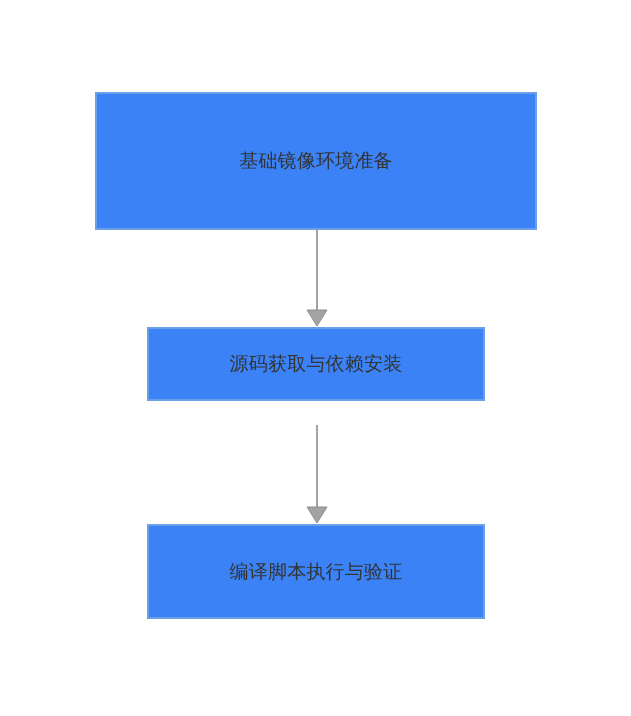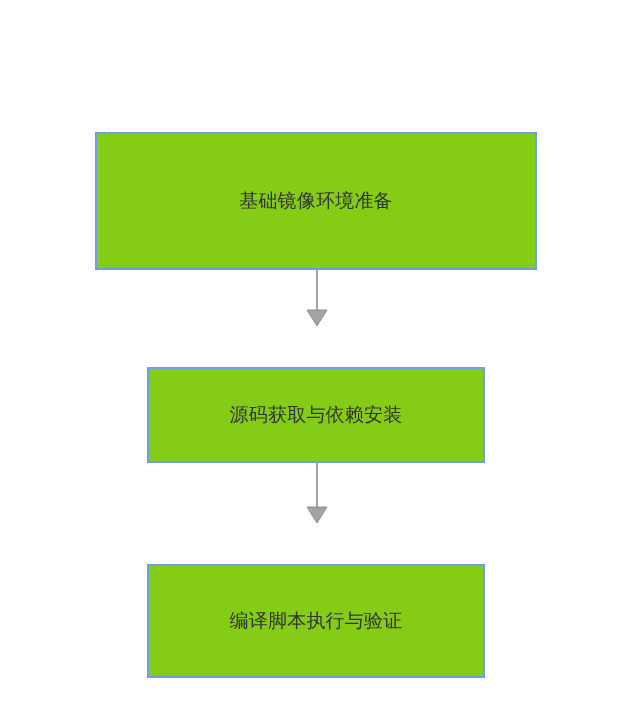--- a/index.html
+++ b/index.html
@@ -14,39 +14,38 @@
     overflow: hidden;
   }
   #flowchart-canvas {
     position: relative;
     width: 631px;
     height: 716px;
   }
   .node {
     position: absolute;
     box-sizing: border-box;
-    background: #84cc16;
+    background: #3b82f6;
     border: 2px solid #6c9fe8;
     display: flex;
     flex-direction: column;
     align-items: center;
     justify-content: center;
     text-align: center;
-    margin-top: 40px;
   }
   .node-line {
     color: #333333;
     font-size: 19px;
     line-height: 30px;
     white-space: nowrap;
     letter-spacing: 0.2px;
   }
   .node-1 { left: 95px;  top: 92px;  width: 442px; height: 138px; }
-  .node-2 { left: 147px; top: 327px; width: 338px; height: 96px; }
-  .node-3 { left: 147px; top: 524px; width: 338px; height: 114px; }
+  .node-2 { left: 147px; top: 327px; width: 338px; height: 74px; }
+  .node-3 { left: 147px; top: 524px; width: 338px; height: 95px; }
 
   .edge-svg {
     position: absolute;
     left: 0;
     top: 0;
     width: 631px;
     height: 716px;
     pointer-events: none;
     overflow: visible;
   }

